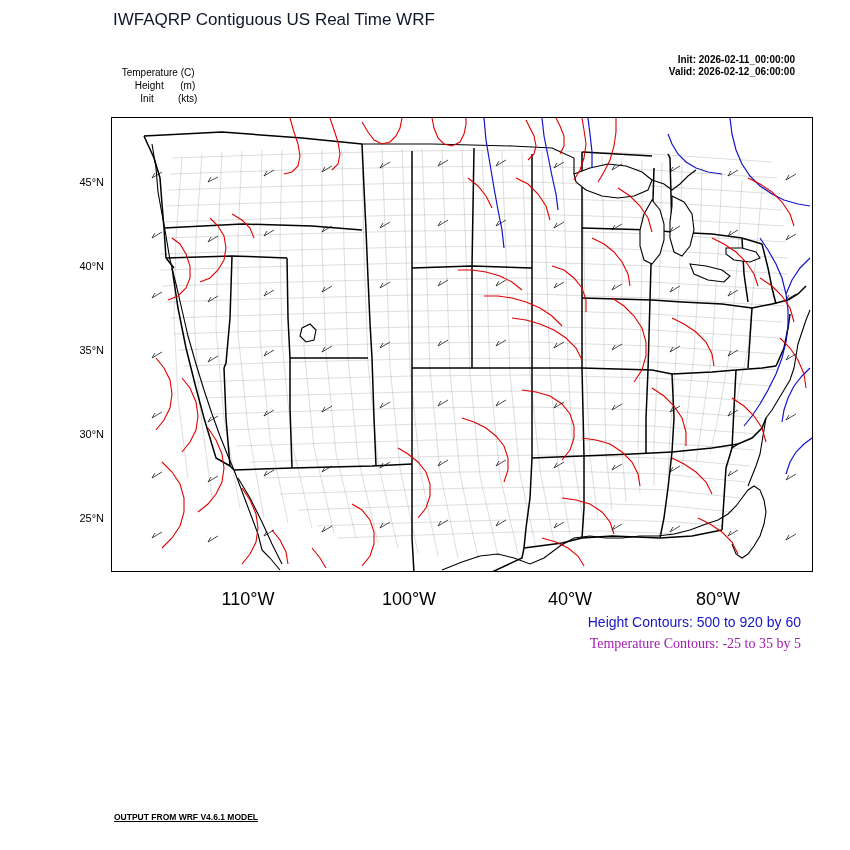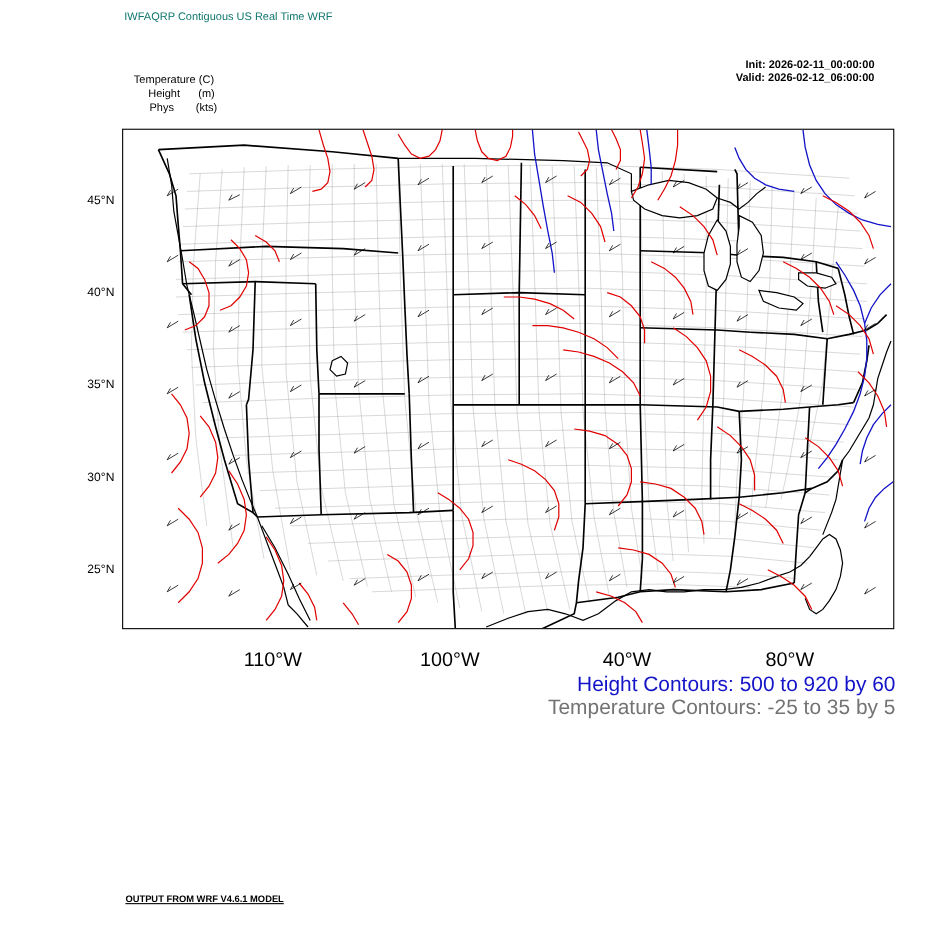--- a/index.html
+++ b/index.html
@@ -12,23 +12,23 @@
     height: 850px;
     position: relative;
     font-family: "Liberation Sans", sans-serif;
     color: #000000;
     overflow: hidden;
   }
   .title {
     position: absolute;
     left: 113px;
     top: 10px;
-    font-size: 10px;
+    font-size: 17px;
     font-weight: 400;
-    color: #0f766e;
+    color: #0f172a;
     white-space: nowrap;
   }
   .init-block {
     position: absolute;
     right: 55px;
     top: 17px;
     text-align: right;
     font-size: 10px;
     font-weight: bold;
     line-height: 12px;
@@ -71,29 +71,29 @@
   }
   .xlabel {
     position: absolute;
     font-size: 18px;
     text-align: center;
     width: 80px;
     white-space: nowrap;
   }
   .legend {
     position: absolute;
-    right: 36px;
+    right: 49px;
     top: 612px;
     text-align: right;
-    font-size: 19px;
+    font-size: 14px;
     line-height: 21px;
     white-space: nowrap;
   }
   .legend .height-line { color: #1414c8; }
-  .legend .temp-line { color: #737373; }
+  .legend .temp-line { color: #a21caf; font-family: Liberation Serif, serif; }
   .footer {
     position: absolute;
     left: 114px;
     top: 812px;
     font-size: 8.5px;
     font-weight: bold;
     line-height: 11px;
     white-space: nowrap;
     text-decoration: underline;
   }
@@ -109,21 +109,21 @@
 </div>
 
 <div class="units-block">
   <div>
     <span class="u-name">Temperature</span><span>(C)</span>
   </div>
   <div>
     <span class="u-name">Height</span><span>(m)</span>
   </div>
   <div>
-    <span class="u-name">Phys</span><span>(kts)</span>
+    <span class="u-name">Init</span><span>(kts)</span>
   </div>
 </div>
 
 <div class="ylabel" style="left:48px; top:176px;">45°N</div>
 <div class="ylabel" style="left:48px; top:260px;">40°N</div>
 <div class="ylabel" style="left:48px; top:344px;">35°N</div>
 <div class="ylabel" style="left:48px; top:428px;text-align:right;">30°N</div>
 <div class="ylabel" style="left:48px; top:512px;">25°N</div>
 
 <div class="xlabel" style="left:208px; top:589px;">110°W</div>

